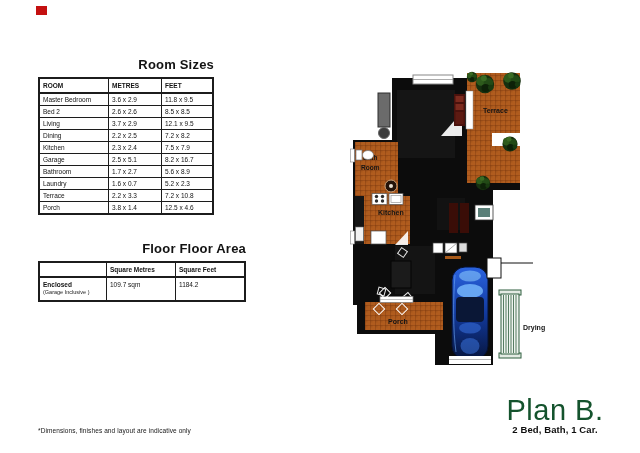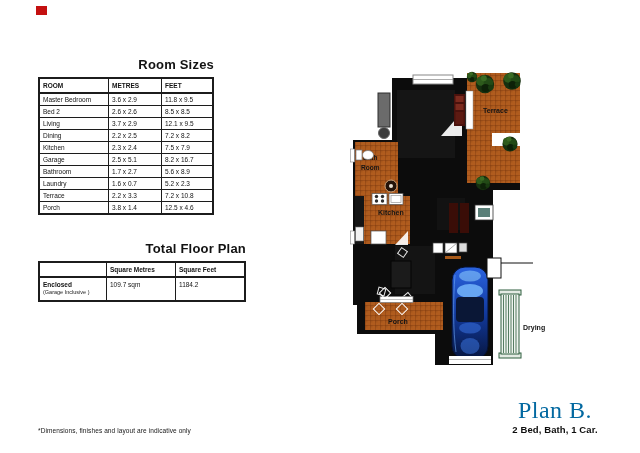--- a/index.html
+++ b/index.html
@@ -30,21 +30,21 @@
   .tfa-table th{font-weight:bold;border-bottom:2px solid #1c1c1c;}
   .tfa-table td{height:16px;}
   .sub-label{font-size:5.5px;font-weight:normal;display:block;margin-top:1px;color:#222;}
   .cell-main{font-weight:bold;display:block;}
 
   .footnote{
     position:absolute;left:38px;top:427px;font-size:6.5px;color:#161616;letter-spacing:.1px;
   }
 
   .plan-title-block{position:absolute;left:503px;top:396px;width:104px;text-align:center;}
-  .plan-title{font-size:24px;color:#0369a1;letter-spacing:.5px;line-height:28px;font-family:Liberation Serif, serif;}
+  .plan-title{font-size:29px;color:#14532d;letter-spacing:.5px;line-height:28px;}
   .plan-subtitle{font-size:9.5px;font-weight:bold;color:#0d0d0d;margin-top:0;letter-spacing:.1px;}
 
   .plan-svg{position:absolute;left:340px;top:55px;width:210px;height:320px;}
   .plan-label{font-family:"Liberation Sans",sans-serif;font-weight:bold;font-size:7px;fill:#151515;}
   .plan-label-sm{font-family:"Liberation Sans",sans-serif;font-weight:bold;font-size:6.5px;fill:#151515;}
 </style>
 </head>
 <body>
 
 <div class="red-mark"></div>
@@ -108,21 +108,21 @@
       <tr>
           <td>Porch</td>
           <td>3.8 x 1.4</td>
           <td>12.5 x 4.6</td>
         </tr>
     </tbody>
   </table>
 </div>
 
 <div class="section" style="left:38px;top:241px;">
-  <div class="section-title">Total Floor Plan</div>
+  <div class="section-title">Floor Floor Area</div>
   <table class="tfa-table">
     <thead>
       <tr>
         <th style="width:60px;"></th>
         <th style="width:62px;">Square Metres</th>
         <th style="width:62px;">Square Feet</th>
       </tr>
     </thead>
     <tbody>
       <tr>

